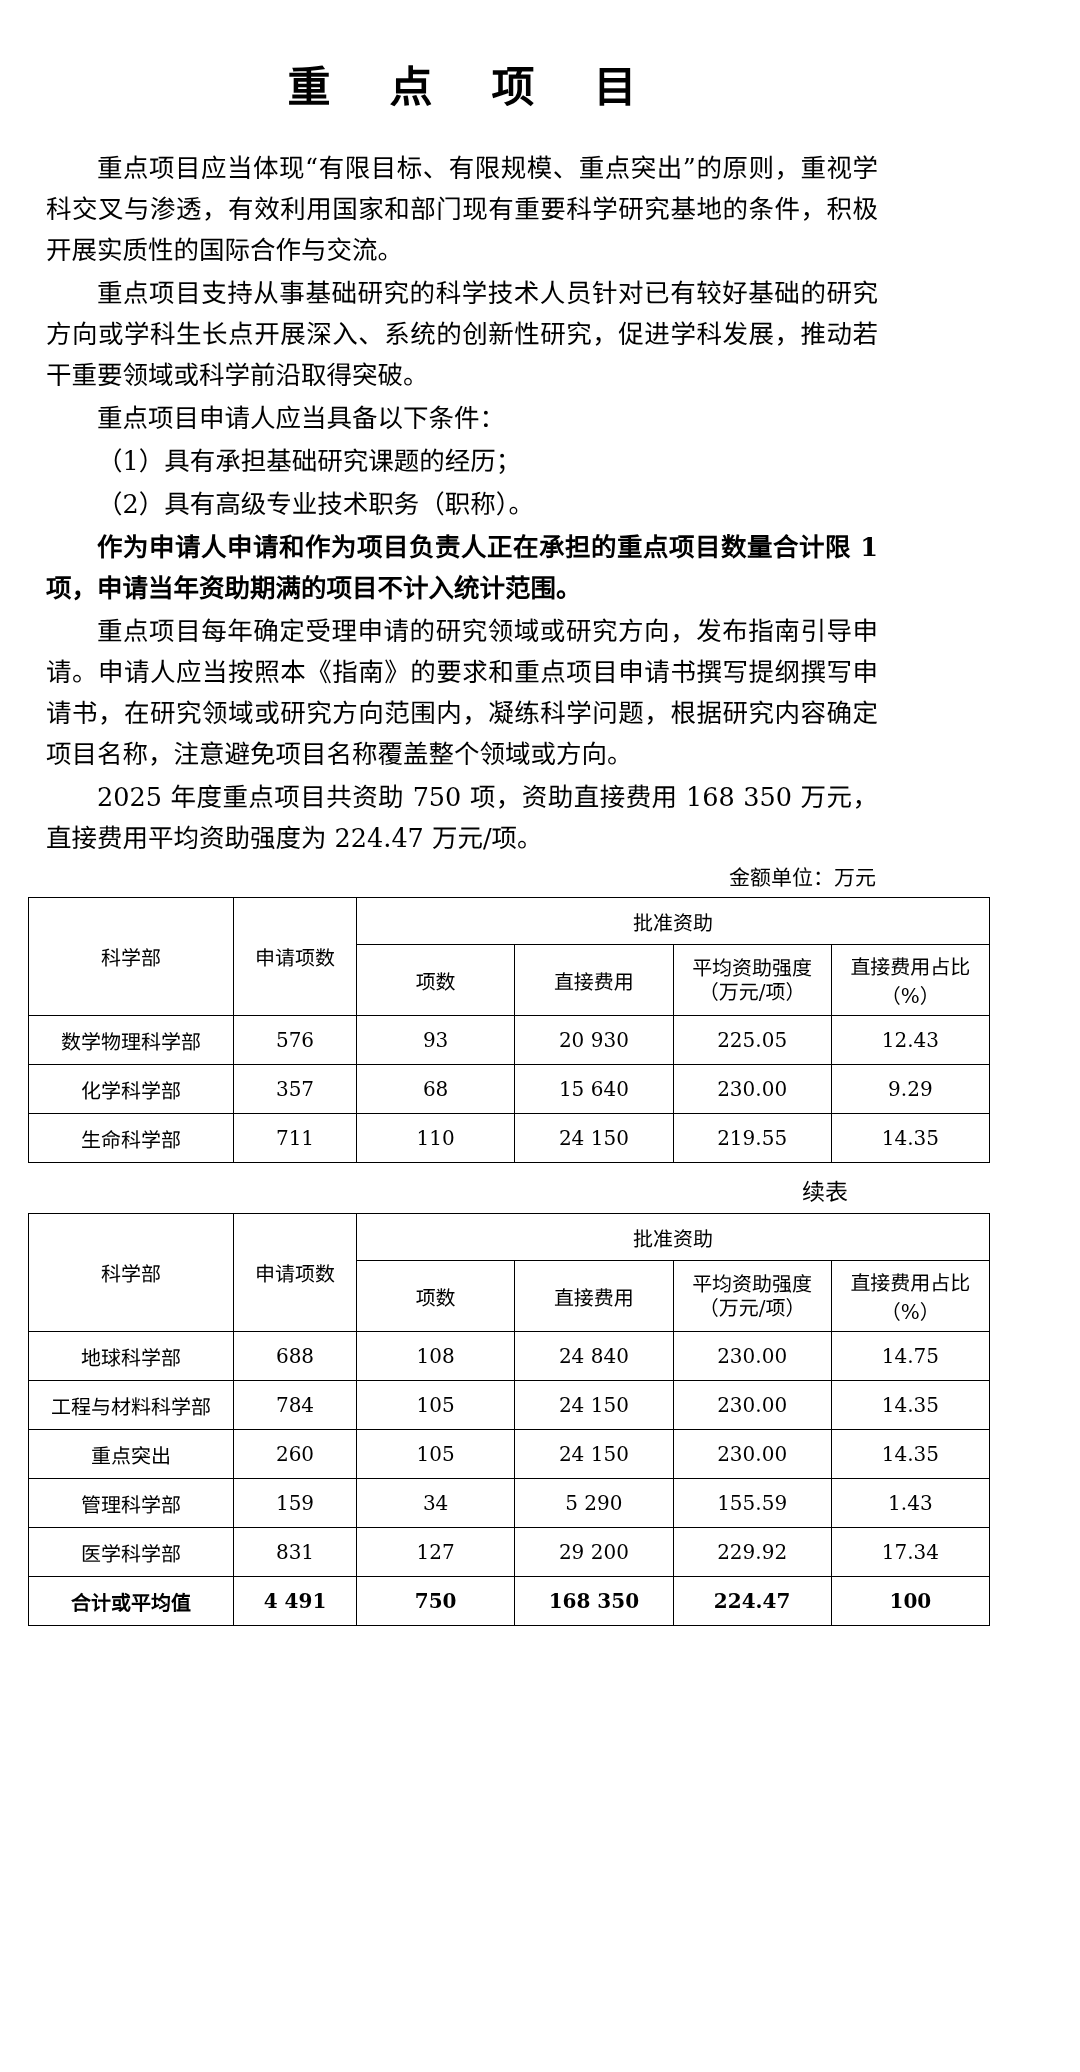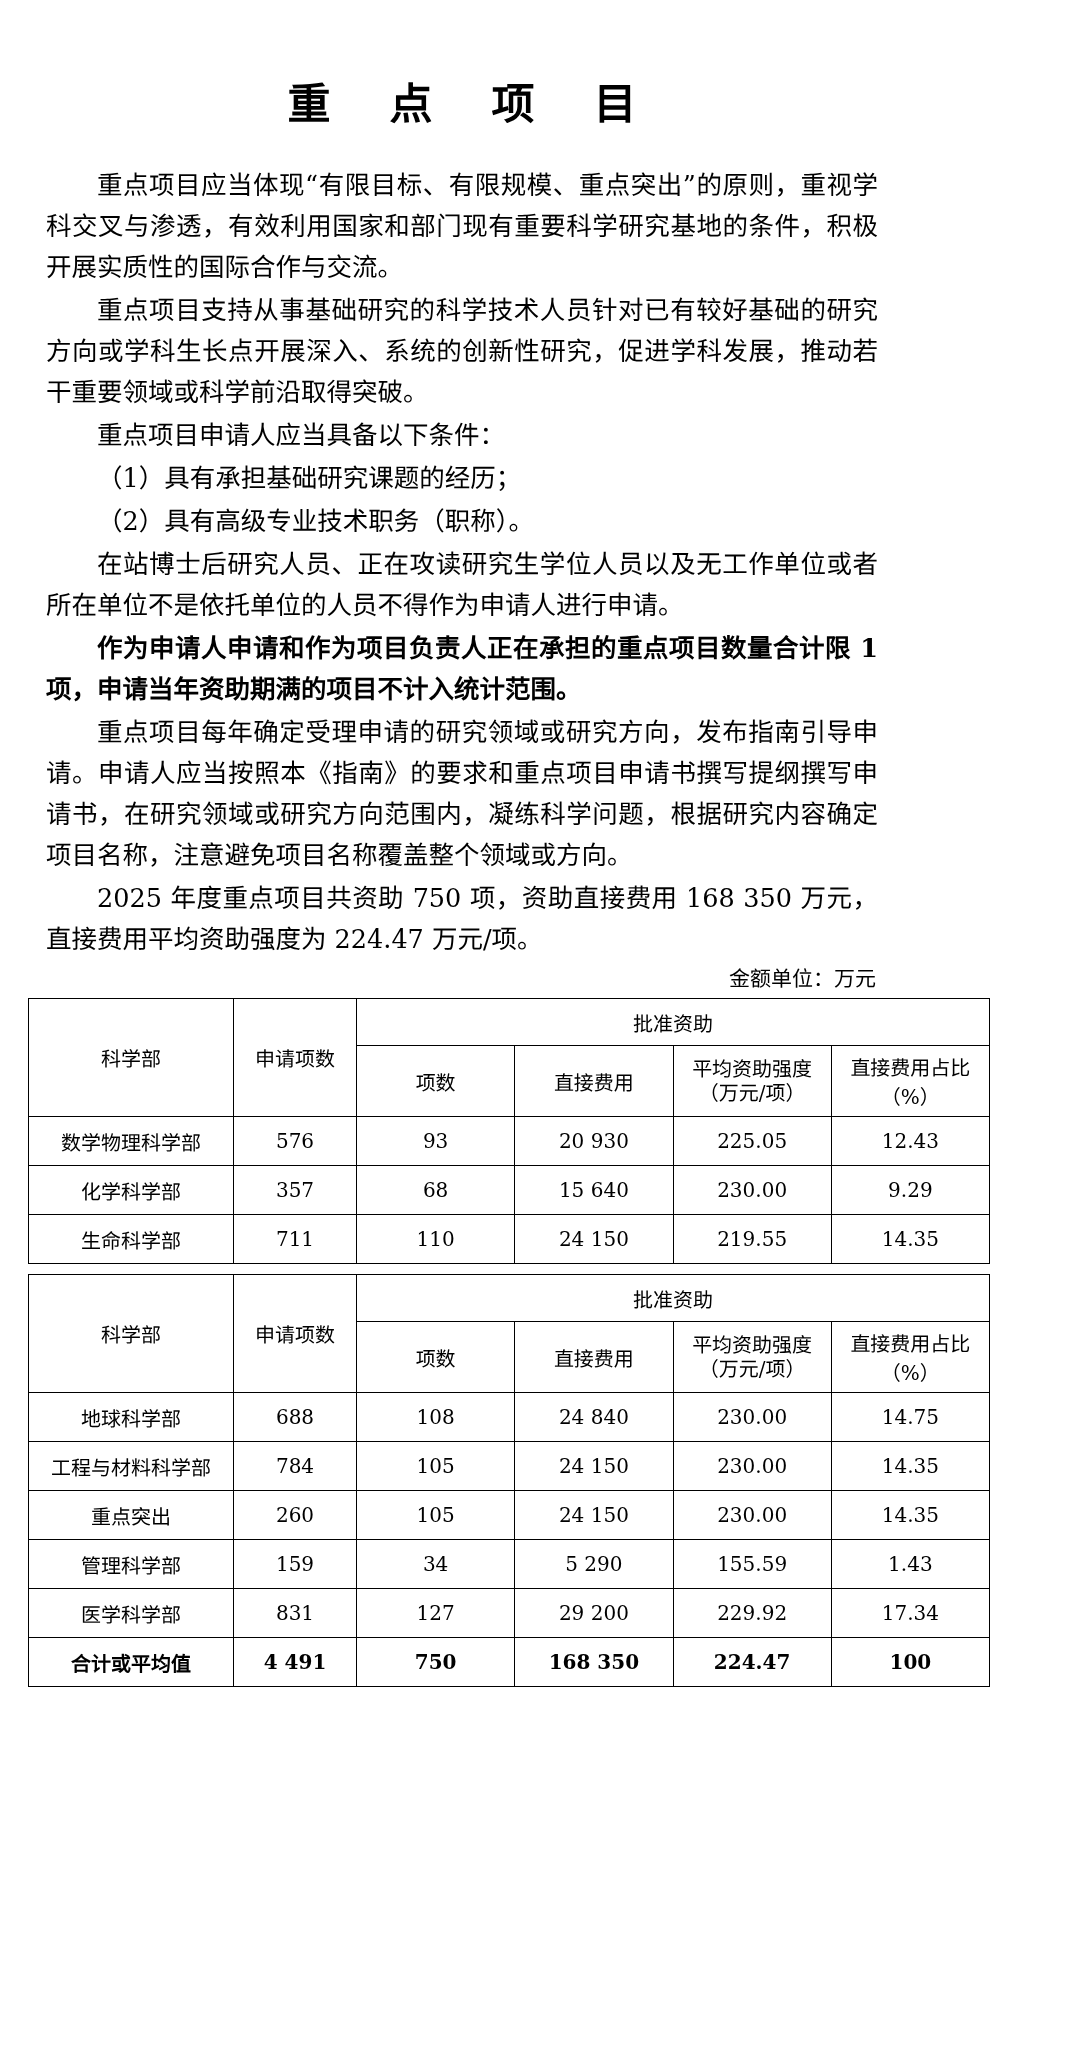--- a/index.html
+++ b/index.html
@@ -10,21 +10,21 @@
   body {
     width: 1080px;
     min-height: 2072px;
     font-family: "DejaVu Serif", "Liberation Serif", serif;
     color: #000000;
   }
   .page {
     width: 924px;
     min-height: 2072px;
     box-sizing: border-box;
-    padding: 47px 28px 20px 28px;
+    padding: 30px 28px 20px 28px;
     position: relative;
   }
   .doc-title {
     text-align: center;
     font-size: 43px;
     font-weight: bold;
     letter-spacing: 22px;
     text-indent: 22px;
     margin: 22px 0 34px 0;
     font-family: "DejaVu Serif", "Liberation Serif", serif;
@@ -104,21 +104,20 @@
 <div class="page">
 
   <h1 class="doc-title">重 点 项 目</h1>
 
   <div>
     <p class="para">重点项目应当体现“有限目标、有限规模、重点突出”的原则，重视学科交叉与渗透，有效利用国家和部门现有重要科学研究基地的条件，积极开展实质性的国际合作与交流。</p>
     <p class="para">重点项目支持从事基础研究的科学技术人员针对已有较好基础的研究方向或学科生长点开展深入、系统的创新性研究，促进学科发展，推动若干重要领域或科学前沿取得突破。</p>
     <p class="para">重点项目申请人应当具备以下条件：</p>
     <p class="para">（1）具有承担基础研究课题的经历；</p>
     <p class="para">（2）具有高级专业技术职务（职称）。</p>
-    <p class="para">在站博士后研究人员、正在攻读研究生学位人员以及无工作单位或者所在单位不是依托单位的人员不得作为申请人进行申请。</p>
     <p class="para bold">作为申请人申请和作为项目负责人正在承担的重点项目数量合计限 1 项，申请当年资助期满的项目不计入统计范围。</p>
     <p class="para">重点项目每年确定受理申请的研究领域或研究方向，发布指南引导申请。申请人应当按照本《指南》的要求和重点项目申请书撰写提纲撰写申请书，在研究领域或研究方向范围内，凝练科学问题，根据研究内容确定项目名称，注意避免项目名称覆盖整个领域或方向。</p>
     <p class="para">2025 年度重点项目共资助 750 项，资助直接费用 168 350 万元，直接费用平均资助强度为 224.47 万元/项。</p>
   </div>
 
   <div class="unit-note">金额单位：万元</div>
 
   <table class="fund">
     <tbody>
       <tr class="head1">
@@ -156,20 +155,21 @@
         <td>生命科学部</td>
         <td>711</td>
         <td>110</td>
         <td>24 150</td>
         <td>219.55</td>
         <td>14.35</td>
       </tr>
     </tbody>
   </table>
 
+  <div class="cont-note">续表</div>
 
   <table class="fund">
     <tbody>
       <tr class="head1">
         <td rowspan="2" class="hdr-dept">科学部</td>
         <td rowspan="2" class="hdr-apply">申请项数</td>
         <td colspan="4">批准资助</td>
       </tr>
       <tr class="head2">
         <td class="hdr-count">项数</td>

